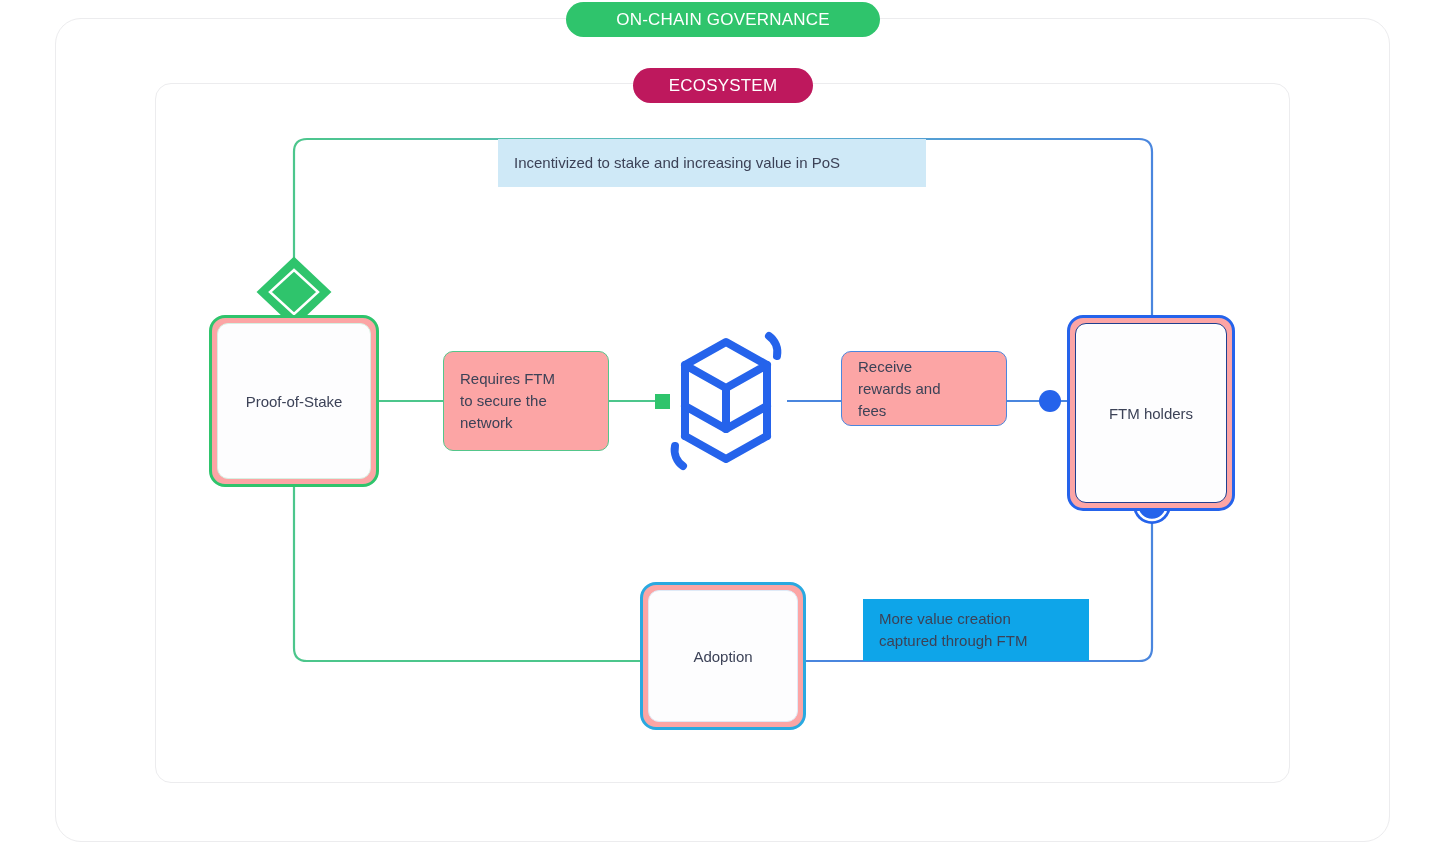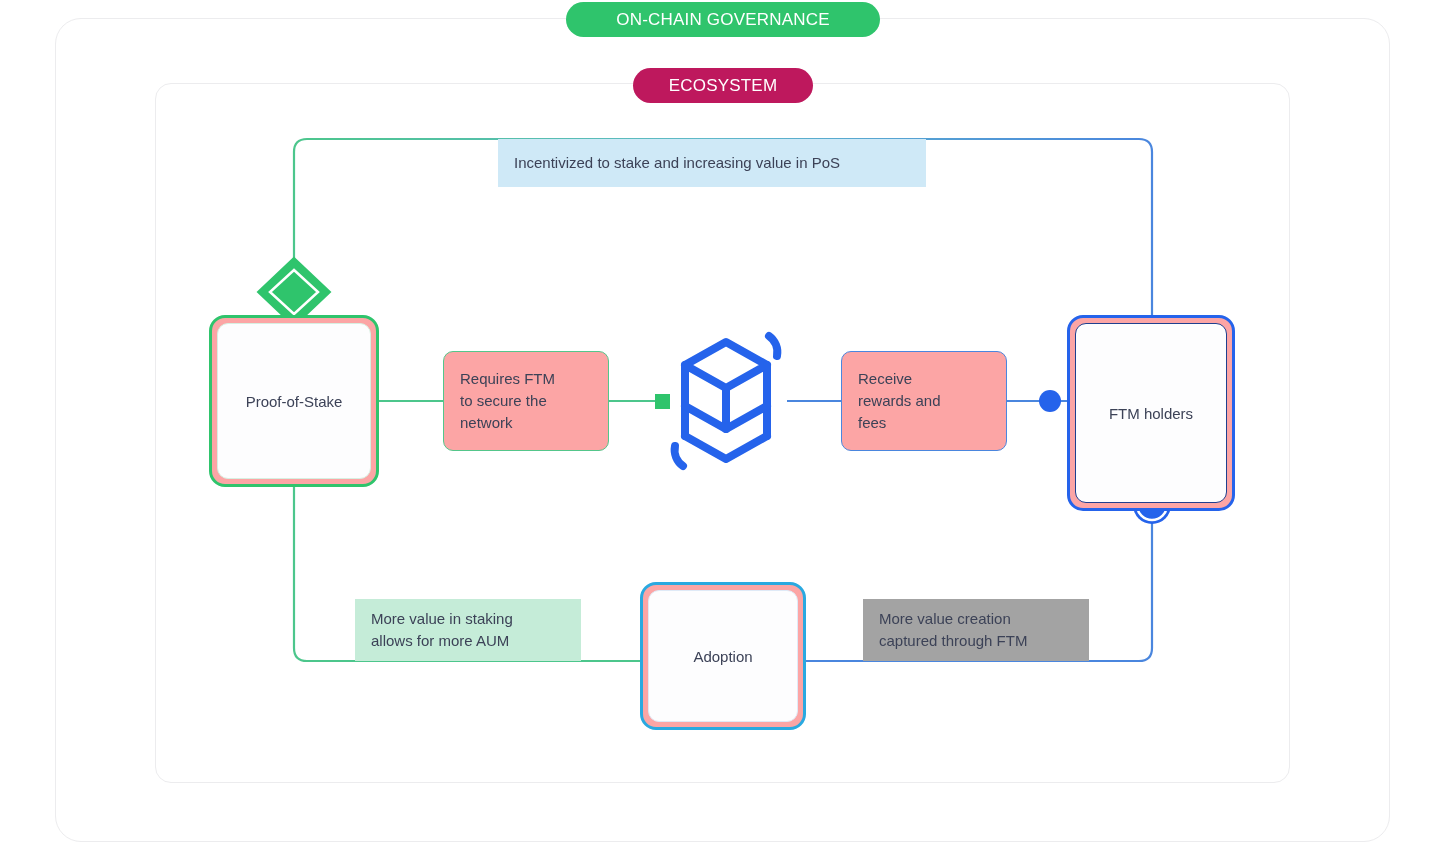--- a/index.html
+++ b/index.html
@@ -164,21 +164,21 @@
     left: 443px;
     top: 351px;
     width: 166px;
     height: 100px;
     border-color: #54c68b;
   }
   #node-receive {
     left: 841px;
     top: 351px;
     width: 166px;
-    height: 100px;
+    height: 75px;
     border-color: #4a86de;
   }
 
   
   .edge-label {
     position: absolute;
     box-sizing: border-box;
     display: flex;
     align-items: center;
     font-size: 15px;
@@ -198,21 +198,21 @@
     top: 599px;
     width: 226px;
     height: 62px;
     background: #c5ecd8;
   }
   #label-capture {
     left: 863px;
     top: 599px;
     width: 226px;
     height: 62px;
-    background: #a3a3a3;
+    background: #0ea5e9;
   }
 
   
   #fantom-logo {
     position: absolute;
     left: 665px;
     top: 318px;
     width: 122px;
     height: 165px;
   }
@@ -290,26 +290,20 @@
     <path d="M 18 148 A 20 20 0 0 1 10 128" fill="none" stroke="#2563eb" stroke-width="8" stroke-linecap="round"></path>
   </svg>
 
   <div class="pill pill-governance">ON-CHAIN GOVERNANCE</div>
   <div class="pill pill-ecosystem">ECOSYSTEM</div>
 
   <div class="edge-label" id="label-incentivized">
     <span>Incentivized to stake and increasing value in PoS</span>
   </div>
 
-  <div class="edge-label" id="label-aum">
-    <div>
-      <div>More value in staking</div>
-      <div>allows for more AUM</div>
-    </div>
-  </div>
 
   <div class="edge-label" id="label-capture">
     <div>
       <div>More value creation</div>
       <div>captured through FTM</div>
     </div>
   </div>
 
   <div class="node node-double" id="node-pos">
     <div class="inner"></div>

